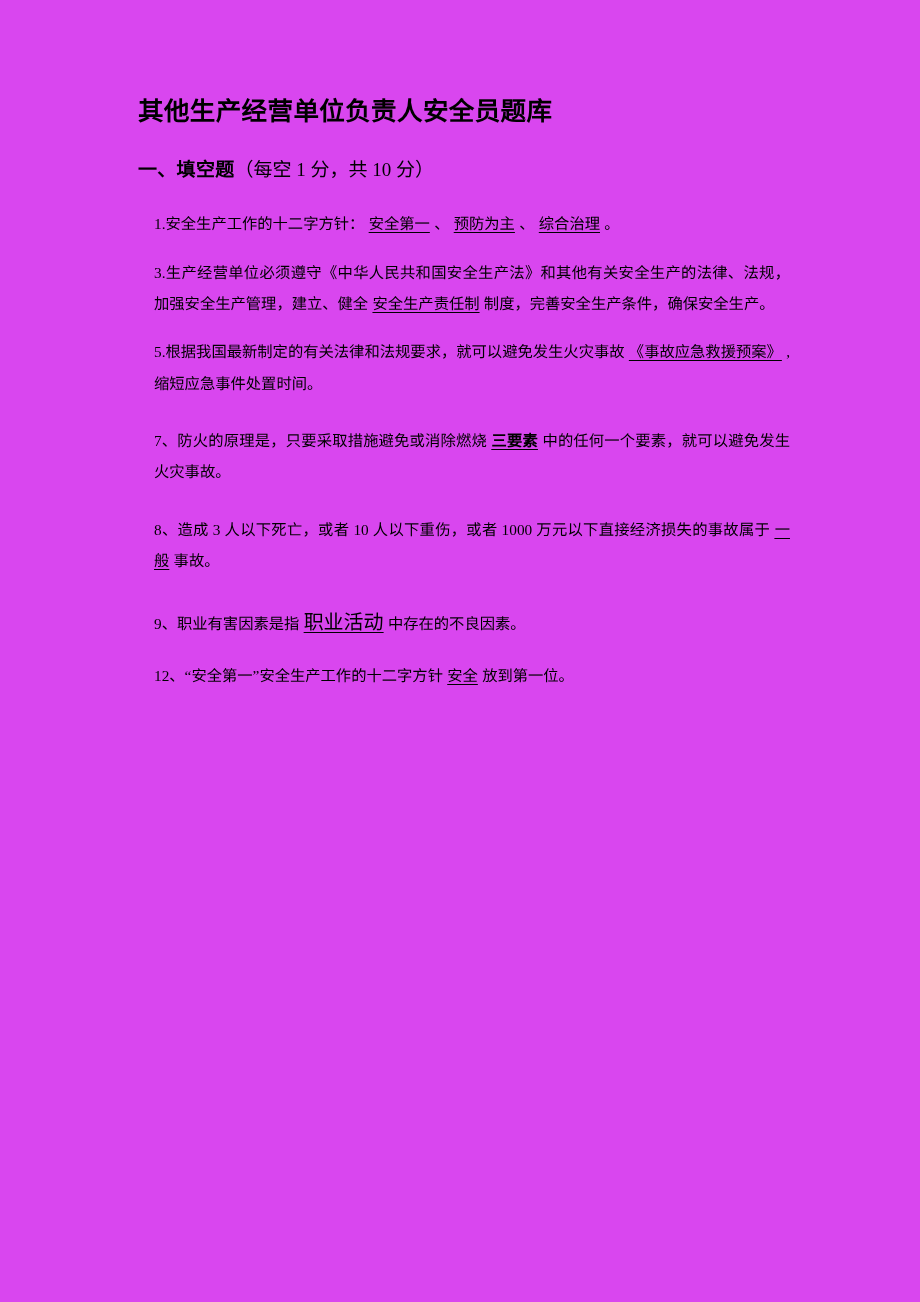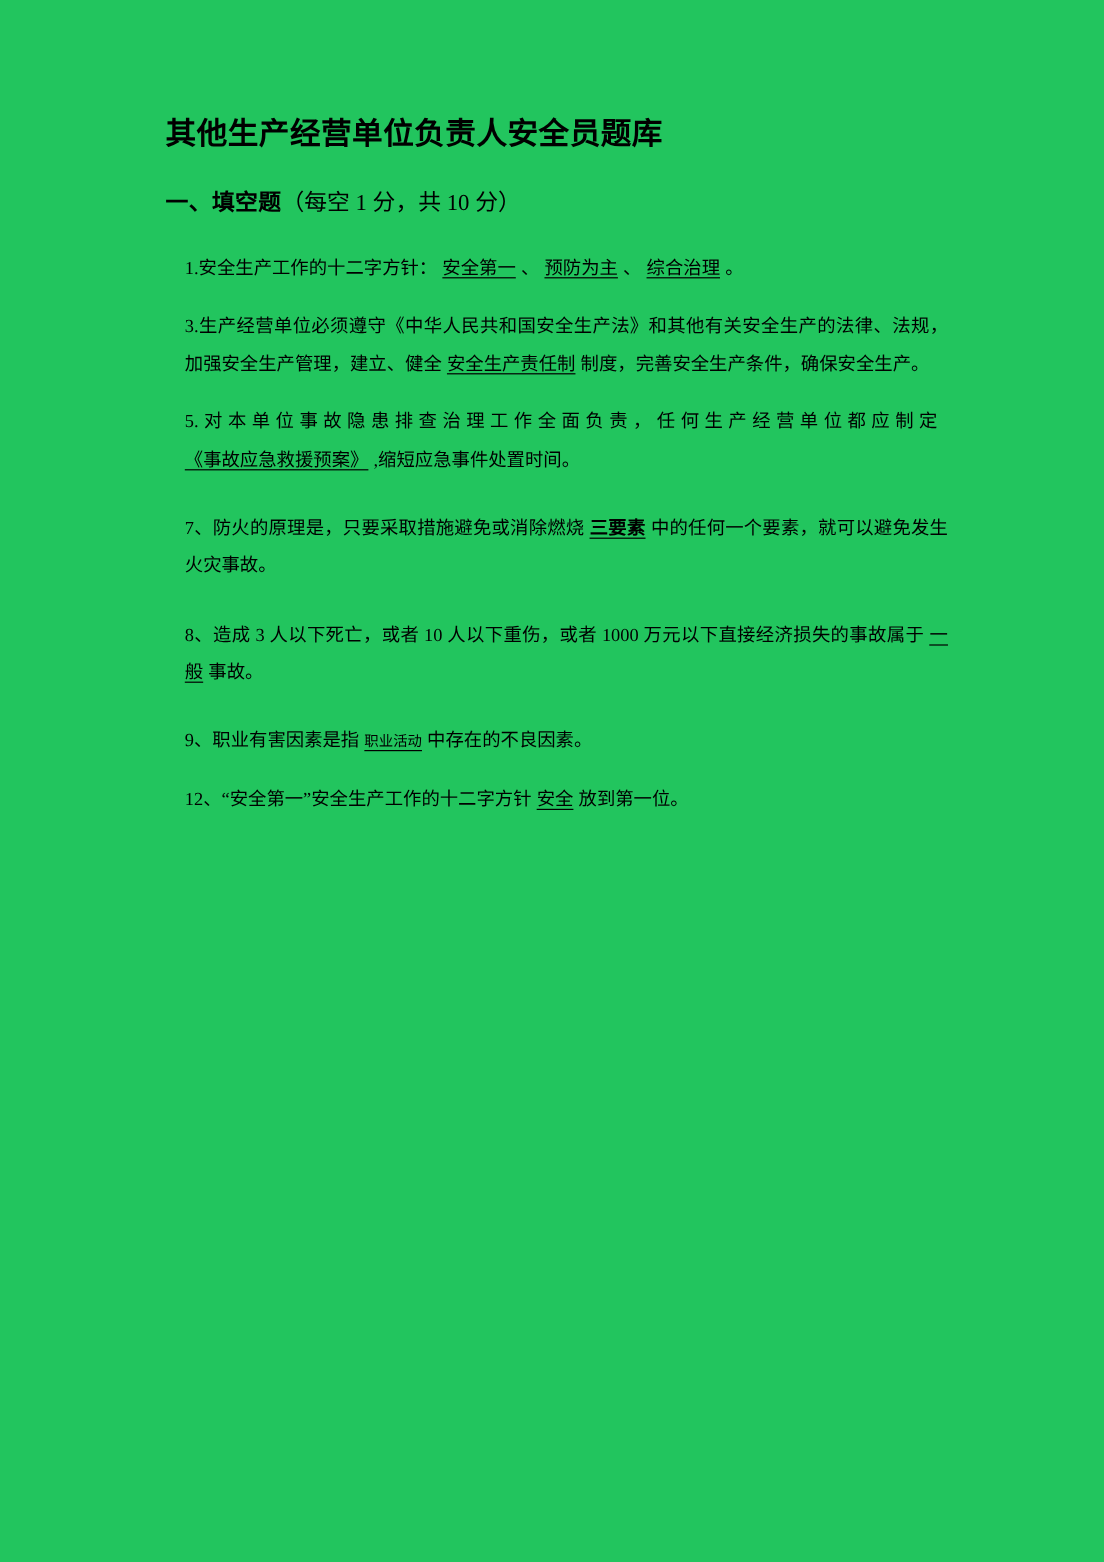--- a/index.html
+++ b/index.html
@@ -12,21 +12,21 @@
     width: 920px;
     height: 1302px;
     font-family: "Liberation Serif", "DejaVu Serif", serif;
     color: #000000;
     -webkit-font-smoothing: antialiased;
   }
   .page {
     position: relative;
     width: 920px;
     height: 1302px;
-    background: #22c55e;
+    background: #d946ef;
     box-sizing: border-box;
     padding: 0;
     overflow: hidden;
   }
   .content {
     position: absolute;
     left: 138px;
     top: 96px;
     width: 652px;
   }
@@ -70,21 +70,21 @@
     text-decoration: underline;
     text-underline-offset: 2.5px;
     text-decoration-thickness: 1.3px;
     font-weight: bold;
   }
   .ans-alt {
     text-decoration: underline;
     text-underline-offset: 3px;
     text-decoration-thickness: 1px;
     font-family: "Liberation Sans", "DejaVu Sans", sans-serif;
-    font-size: 12px;
+    font-size: 20px;
   }
   .num-lat {
     font-family: "Liberation Serif", "DejaVu Serif", serif;
   }
   .sp { display: inline-block; width: 0.28em; }
 </style>
 </head>
 <body>
 
 <div class="page">
@@ -92,21 +92,21 @@
 
     <h1 class="doc-title">其他生产经营单位负责人安全员题库</h1>
 
     <p class="section-head">
       <span class="sec-label">一、填空题</span><span class="sec-note">（每空 1 分，共 10 分）</span>
     </p>
 
     <div id="questions">
         <p class="q"><span class="num-lat">1.</span><span>安全生产工作的十二字方针：</span><span class="sp">&nbsp;</span><span class="ul">安全第一</span><span class="sp">&nbsp;</span><span>、</span><span class="sp">&nbsp;</span><span class="ul">预防为主</span><span class="sp">&nbsp;</span><span>、</span><span class="sp">&nbsp;</span><span class="ul">综合治理</span><span class="sp">&nbsp;</span><span>。</span></p>
         <p class="q"><span class="num-lat">3.</span><span>生产经营单位必须遵守《中华人民共和国安全生产法》和其他有关安全生产的法律、法规，加强安全生产管理，建立、健全</span><span class="sp">&nbsp;</span><span class="ul">安全生产责任制</span><span class="sp">&nbsp;</span><span>制度，完善安全生产条件，确保安全生产。</span></p>
-        <p class="q wide"><span class="num-lat">5.</span><span>对本单位事故隐患排查治理工作全面负责，任何生产经营单位都应制定</span><span class="sp">&nbsp;</span><span class="ul">《事故应急救援预案》</span><span class="sp">&nbsp;</span><span>,缩短应急事件处置时间。</span></p>
+        <p class="q wide"><span class="num-lat">5.</span><span>根据我国最新制定的有关法律和法规要求，就可以避免发生火灾事故</span><span class="sp">&nbsp;</span><span class="ul">《事故应急救援预案》</span><span class="sp">&nbsp;</span><span>,缩短应急事件处置时间。</span></p>
         <p class="q wide"><span class="num-lat">7、</span><span>防火的原理是，只要采取措施避免或消除燃烧</span><span class="sp">&nbsp;</span><span class="ul-b">三要素</span><span class="sp">&nbsp;</span><span>中的任何一个要素，就可以避免发生火灾事故。</span></p>
         <p class="q wide"><span class="num-lat">8、</span><span>造成 3 人以下死亡，或者 10 人以下重伤，或者 1000 万元以下直接经济损失的事故属于</span><span class="sp">&nbsp;</span><span class="ul">一般</span><span class="sp">&nbsp;</span><span>事故。</span></p>
         <p class="q"><span class="num-lat">9、</span><span>职业有害因素是指</span><span class="sp">&nbsp;</span><span class="ans-alt">职业活动</span><span class="sp">&nbsp;</span><span>中存在的不良因素。</span></p>
         <p class="q"><span class="num-lat">12、</span><span>“安全第一”安全生产工作的十二字方针</span><span class="sp">&nbsp;</span><span class="ul">安全</span><span class="sp">&nbsp;</span><span>放到第一位。</span></p>
       </div>
 
   </div>
 </div>
 
 </body></html>

